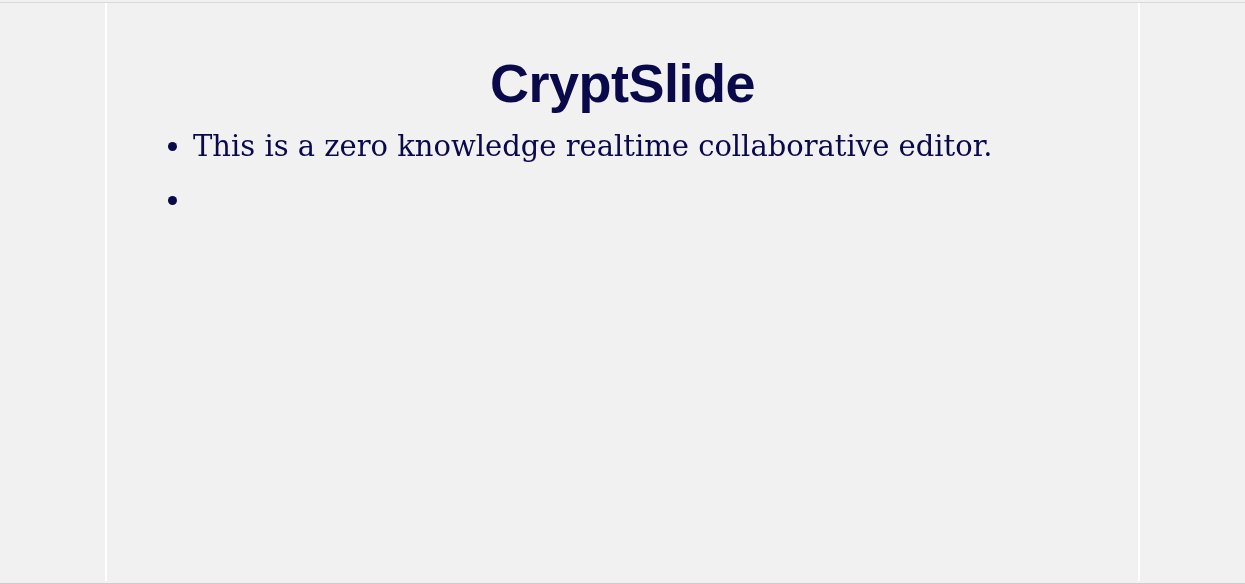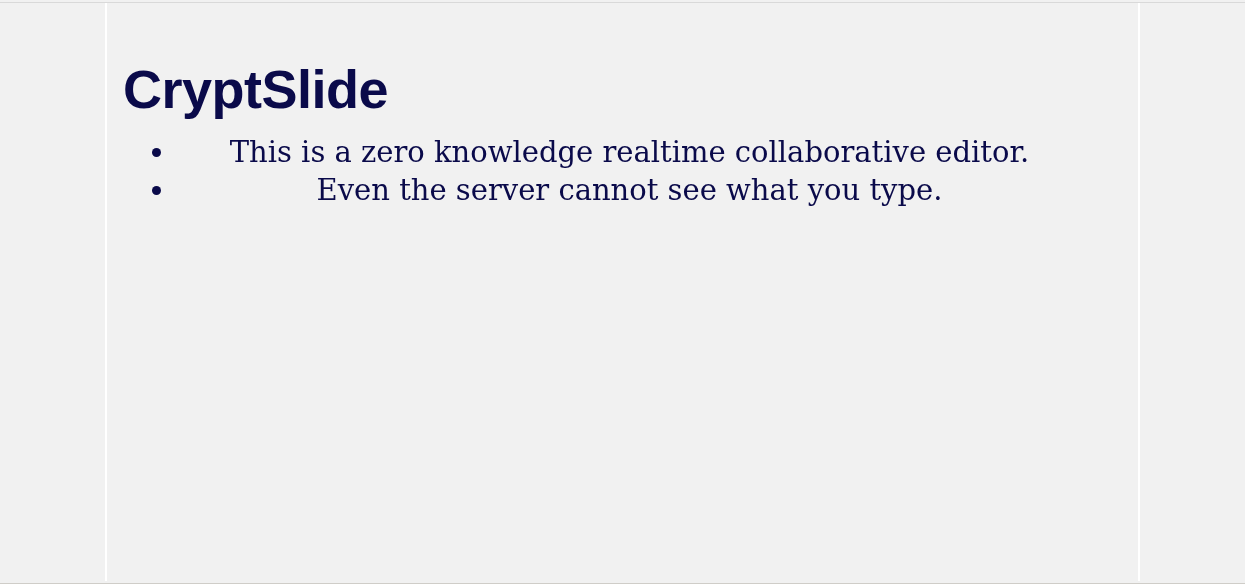--- a/index.html
+++ b/index.html
@@ -40,23 +40,23 @@
     top: 3px;
     width: 1035px;
     height: 578px;
     background: #f1f1f1;
     border-left: 2px solid #ffffff;
     border-right: 2px solid #ffffff;
     box-sizing: border-box;
   }
 
   #slide-title {
-    margin: 16px;
+    margin: 10px;
     padding: 0;
-    text-align: left;
+    text-align: center;
     font-family: "Liberation Sans", sans-serif;
     font-weight: bold;
     font-size: 54px;
     line-height: 56px;
     letter-spacing: -0.5px;
     color: #0a0a4a;
     padding-top: 42px;
   }
 
   #slide-bullets {
@@ -66,22 +66,21 @@
     font-family: "DejaVu Serif", "Liberation Serif", serif;
     font-size: 29px;
     line-height: 38px;
     color: #0a0a4a;
     margin-top: 13px;
   }
 
   #slide-bullets li {
     position: relative;
     padding-left: 70px;
-    margin: 0;
-    text-align: center;
+    margin: 16px;
   }
 
   #slide-bullets li .bullet-dot {
     position: absolute;
     left: 45px;
     top: 15px;
     width: 9px;
     height: 9px;
     border-radius: 50%;
     background: #0a0a4a;
@@ -101,19 +100,18 @@
 
   <h1 id="slide-title">CryptSlide</h1>
 
   <ul id="slide-bullets">
     <li>
       <span class="bullet-dot"></span>
       <span class="bullet-text">This is a zero knowledge realtime collaborative editor.</span>
     </li>
     <li>
       <span class="bullet-dot"></span>
-      <span class="bullet-text">Even the server cannot see what you type.</span>
     </li>
   </ul>
 
 </div>
 
 <div id="bottom-rule"></div>
 
 </body></html>

